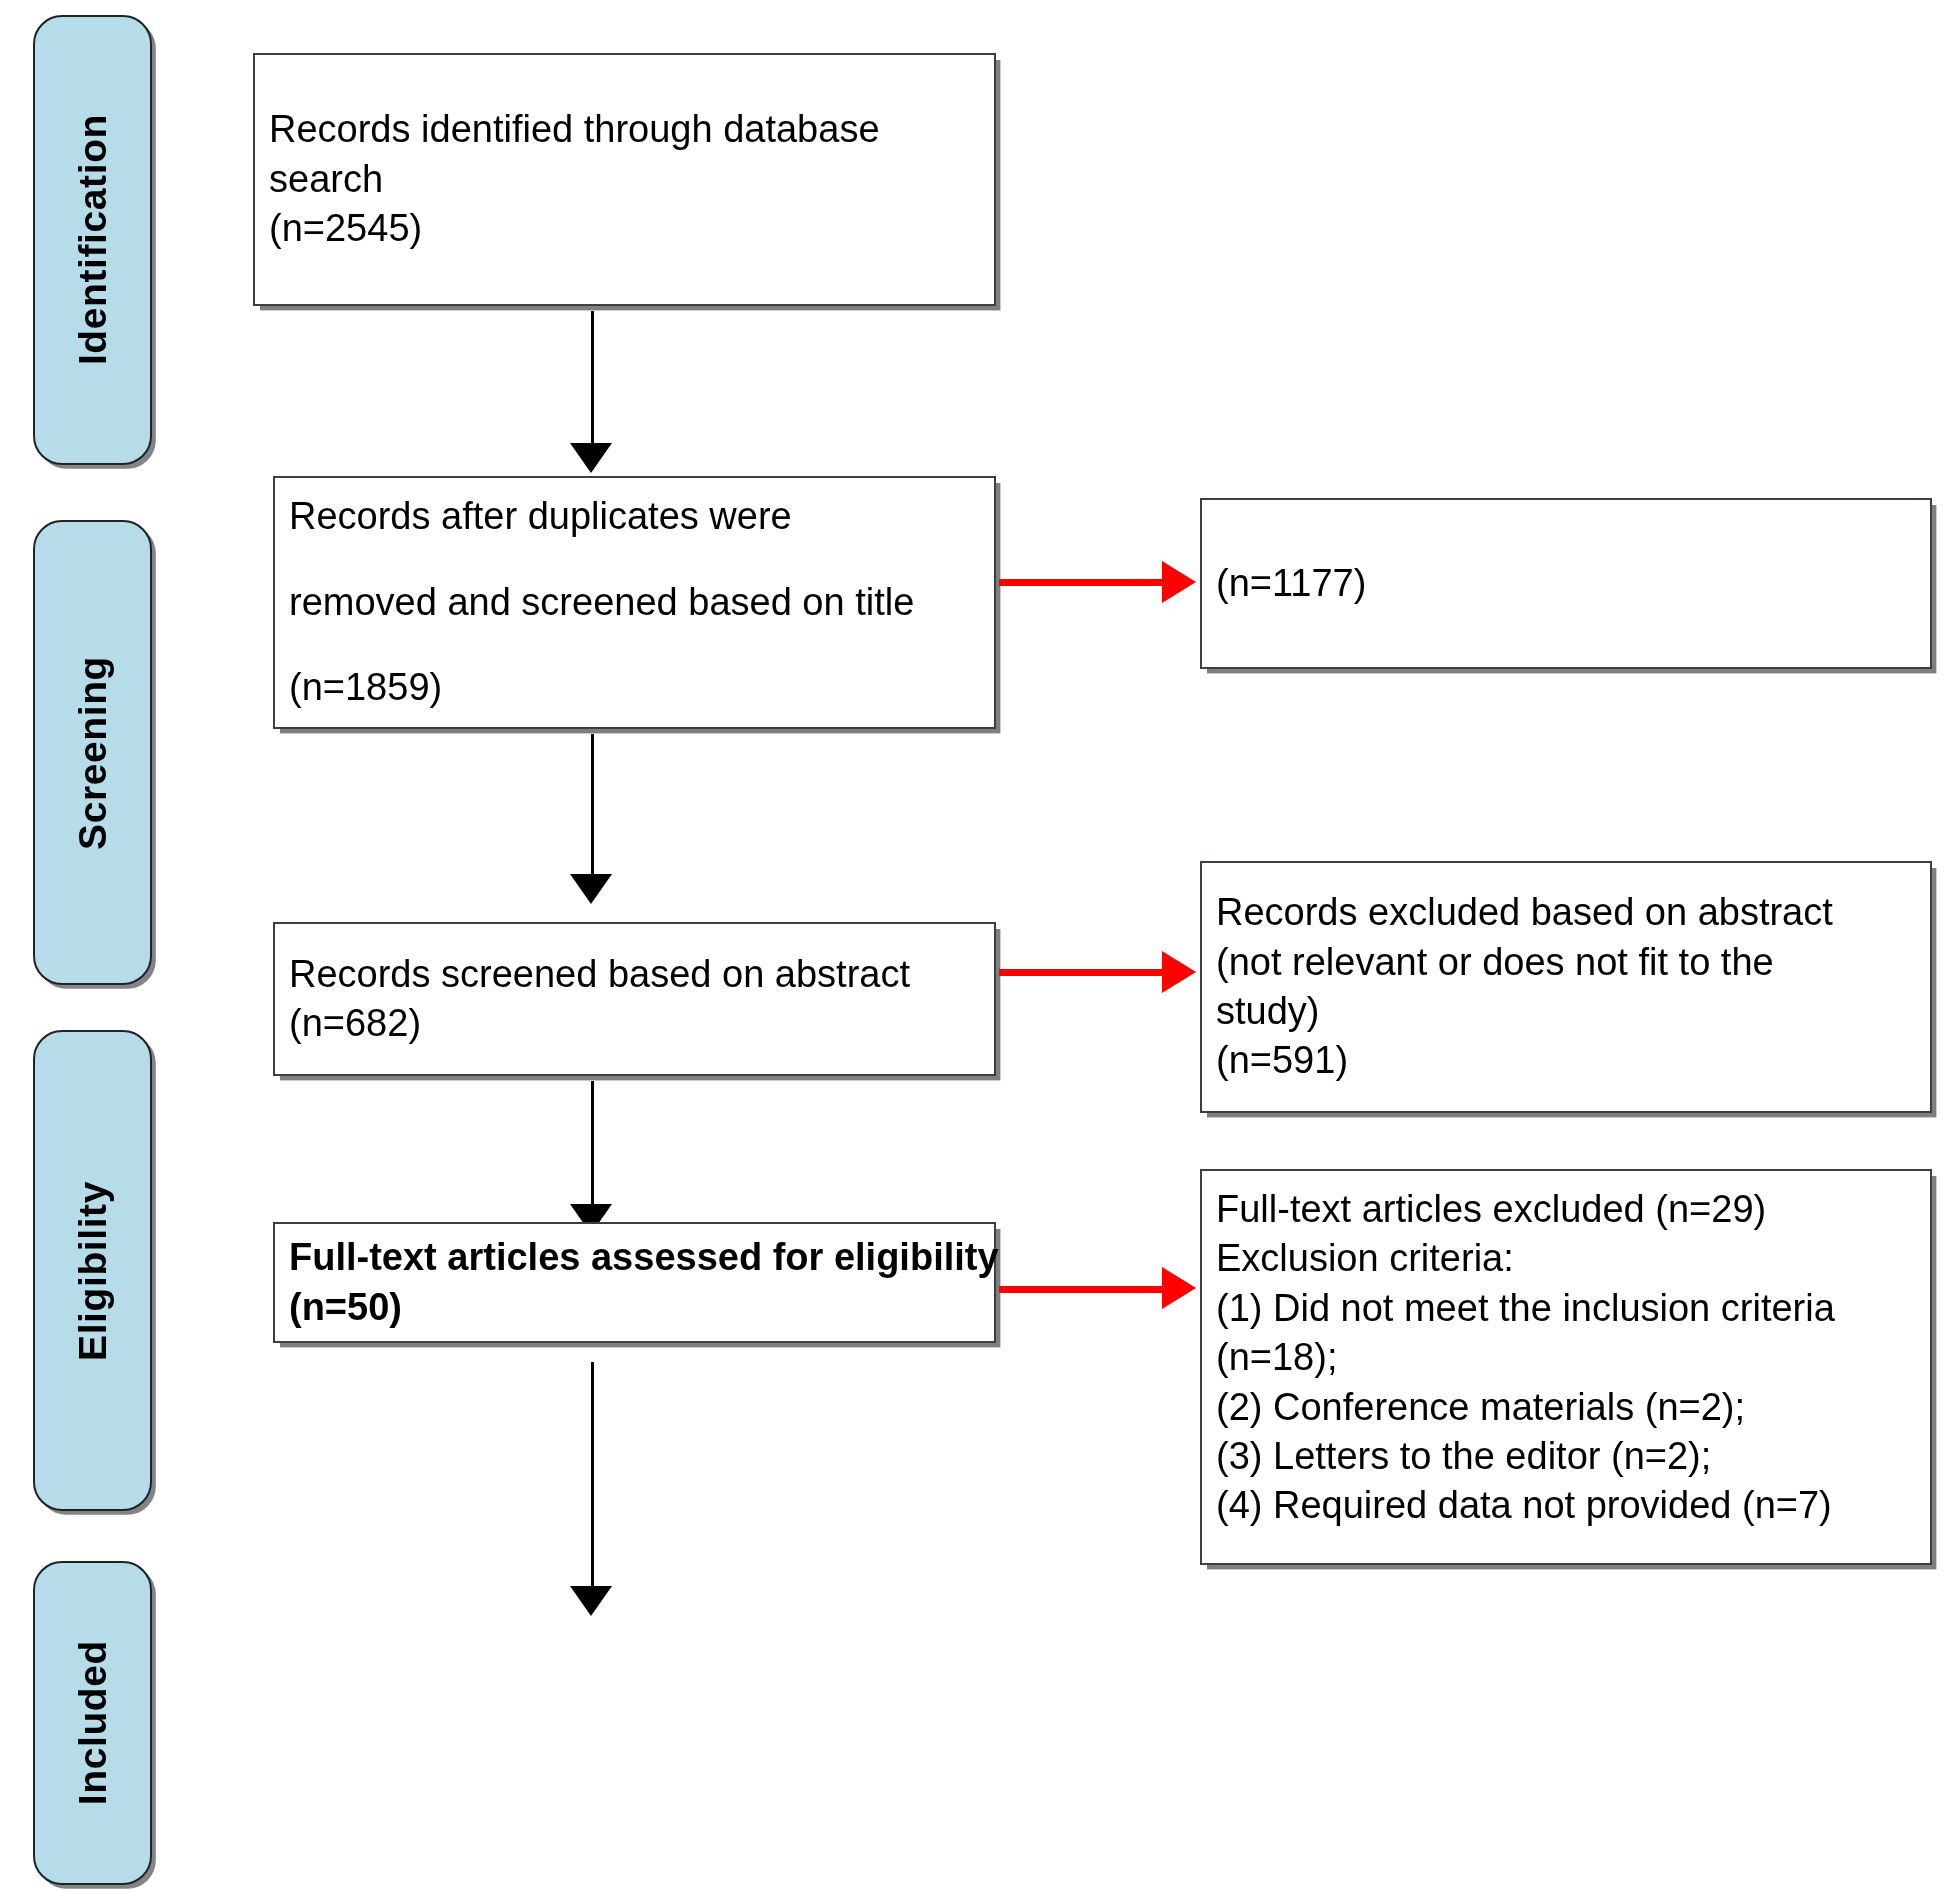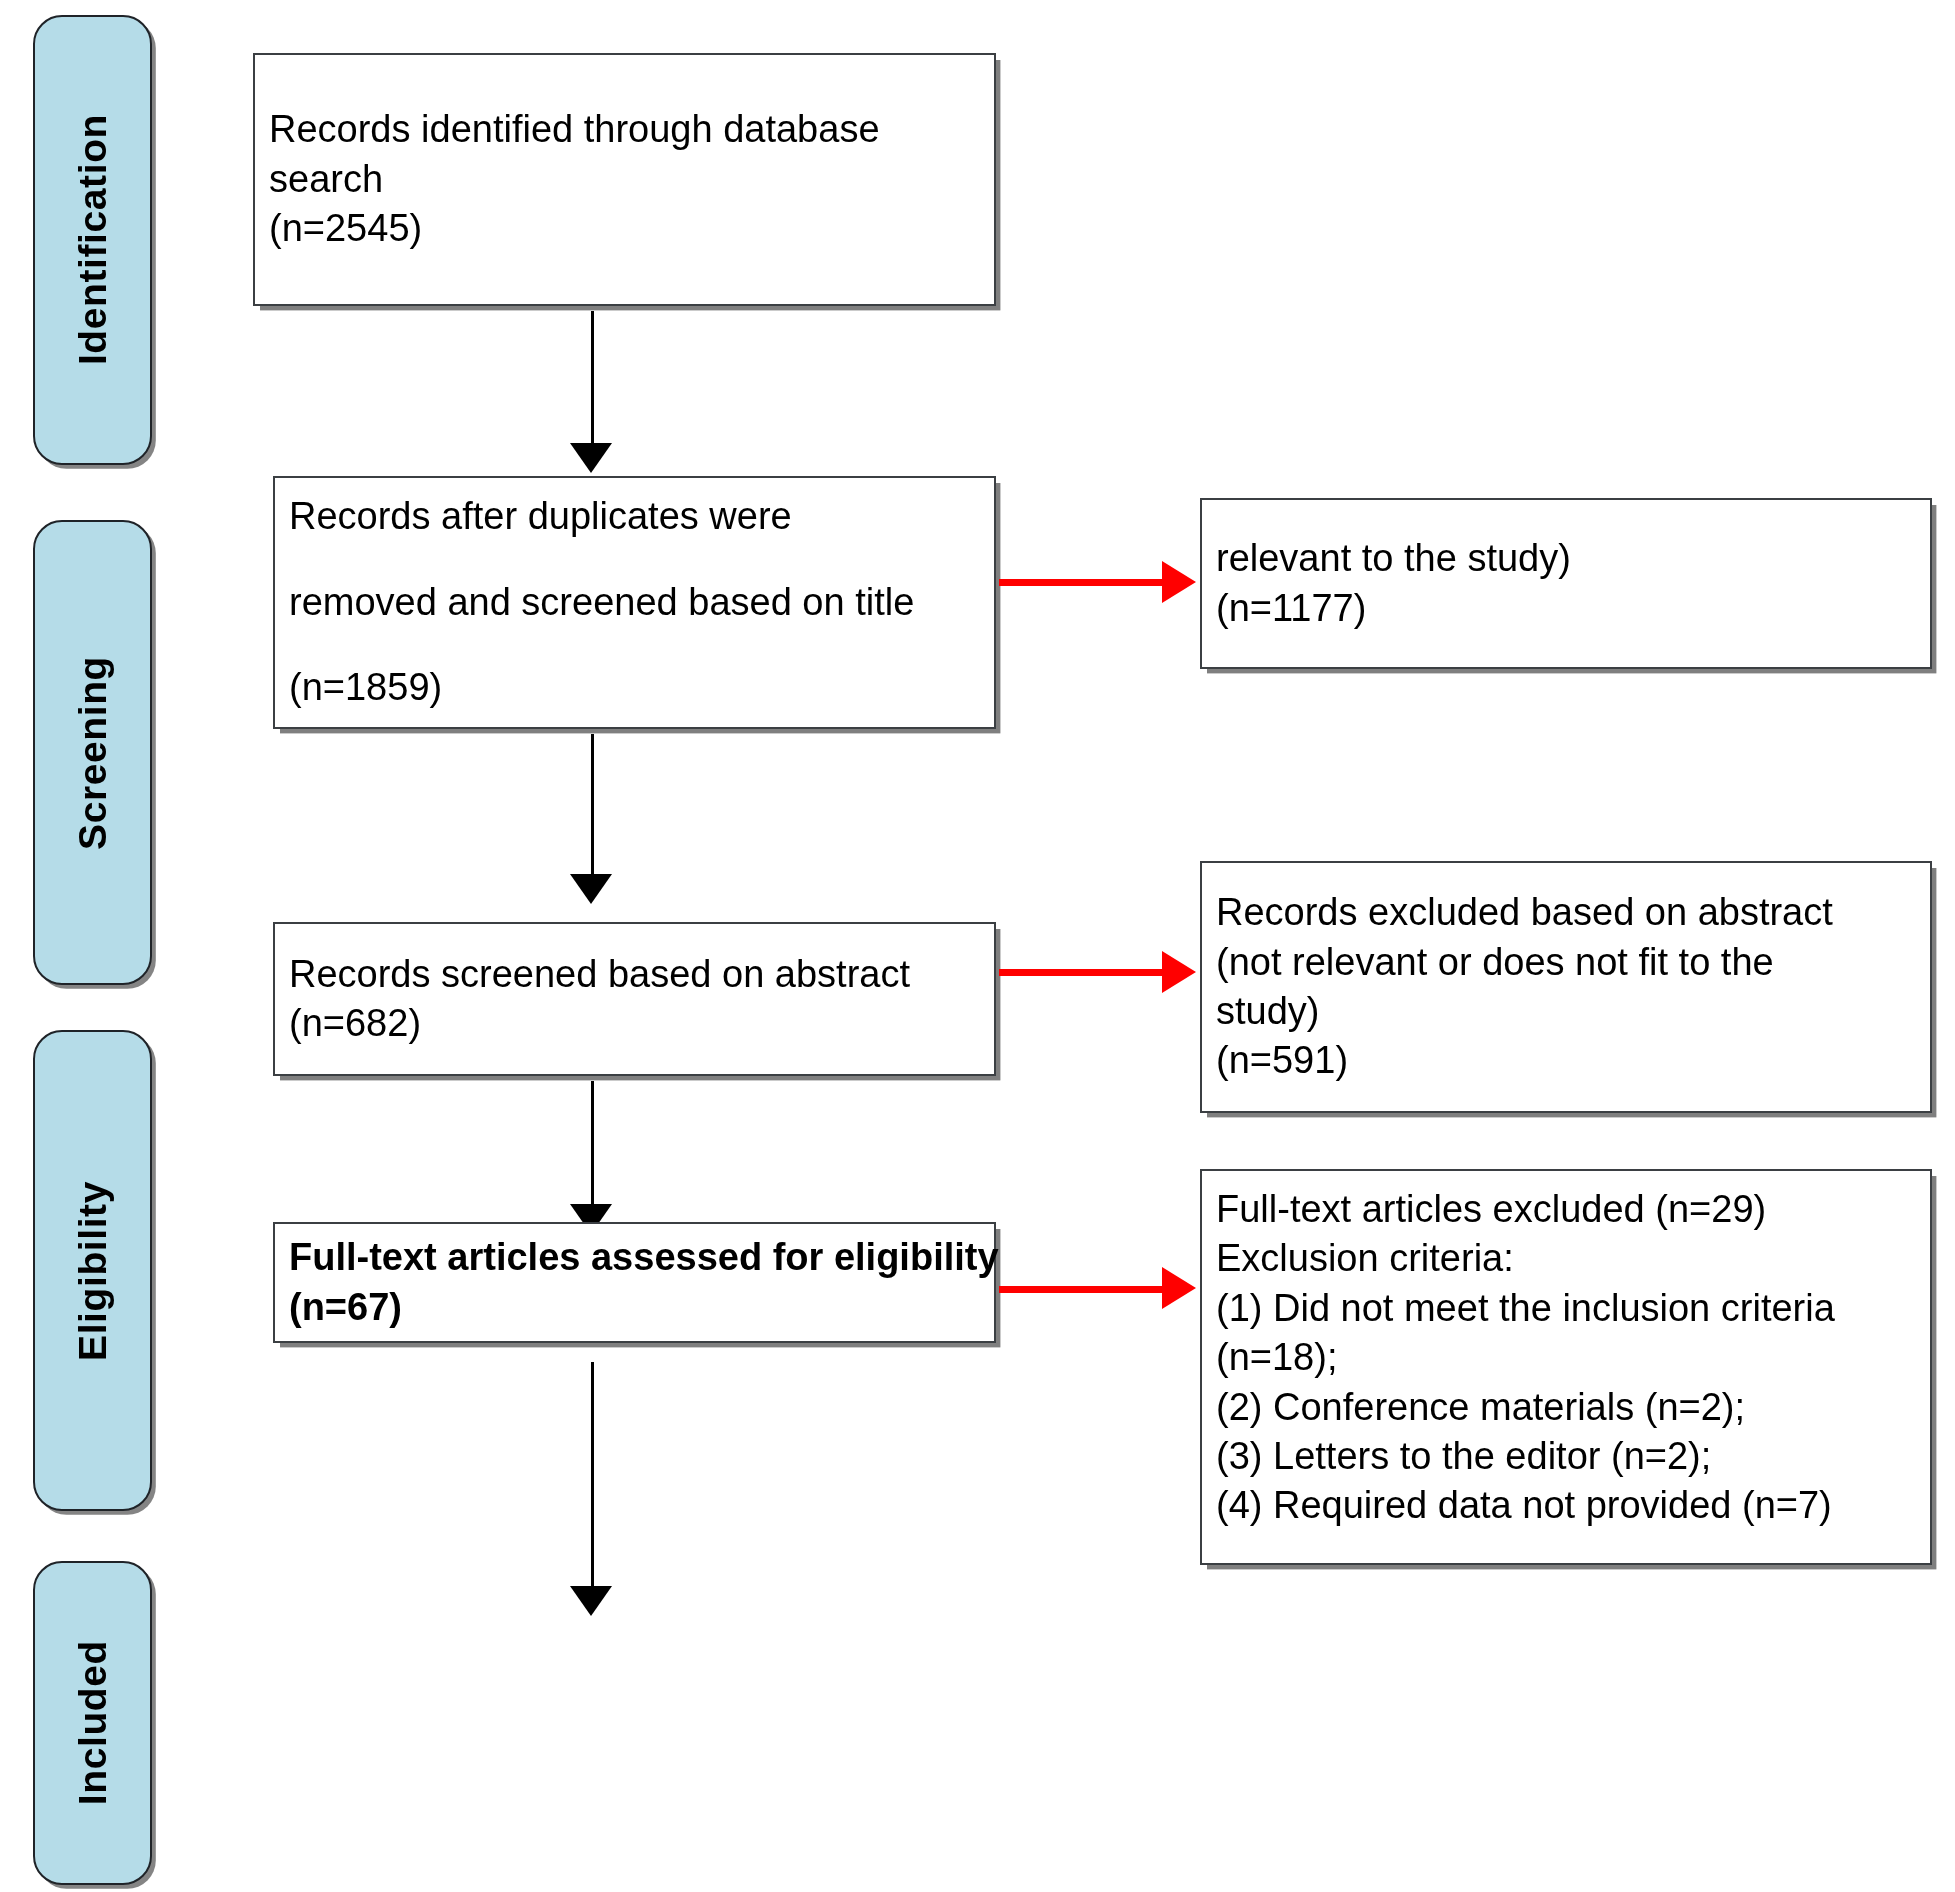--- a/index.html
+++ b/index.html
@@ -153,32 +153,31 @@
   </div>
 
   <div class="hline" style="left:999px; top:969px; width:171px;"></div>
   <div class="hhead" style="left:1162px; top:951px;"></div>
 
   <div class="vline" style="left:591px; top:1081px; height:126px;"></div>
   <div class="vhead" style="left:570px; top:1204px;"></div>
 
   <div class="fbox" style="left:273px; top:1222px; width:723px; height:121px;font-weight:bold;">
     <div class="line">Full-text articles assessed for eligibility</div>
-    <div class="line">(n=67)</div>
+    <div class="line">(n=50)</div>
   </div>
 
   <div class="hline" style="left:999px; top:1286px; width:171px;"></div>
   <div class="hhead" style="left:1162px; top:1267px;"></div>
 
   <div class="vline" style="left:591px; top:1362px; height:228px;"></div>
   <div class="vhead" style="left:570px; top:1586px;"></div>
 
 
   <div class="fbox" style="left:1200px; top:498px; width:732px; height:171px;">
-    <div class="line">relevant to the study)</div>
     <div class="line">(n=1177)</div>
   </div>
 
   <div class="fbox" style="left:1200px; top:861px; width:732px; height:252px;">
     <div class="line">Records excluded based on abstract</div>
     <div class="line">(not relevant or does not fit to the</div>
     <div class="line">study)</div>
     <div class="line">(n=591)</div>
   </div>
 

